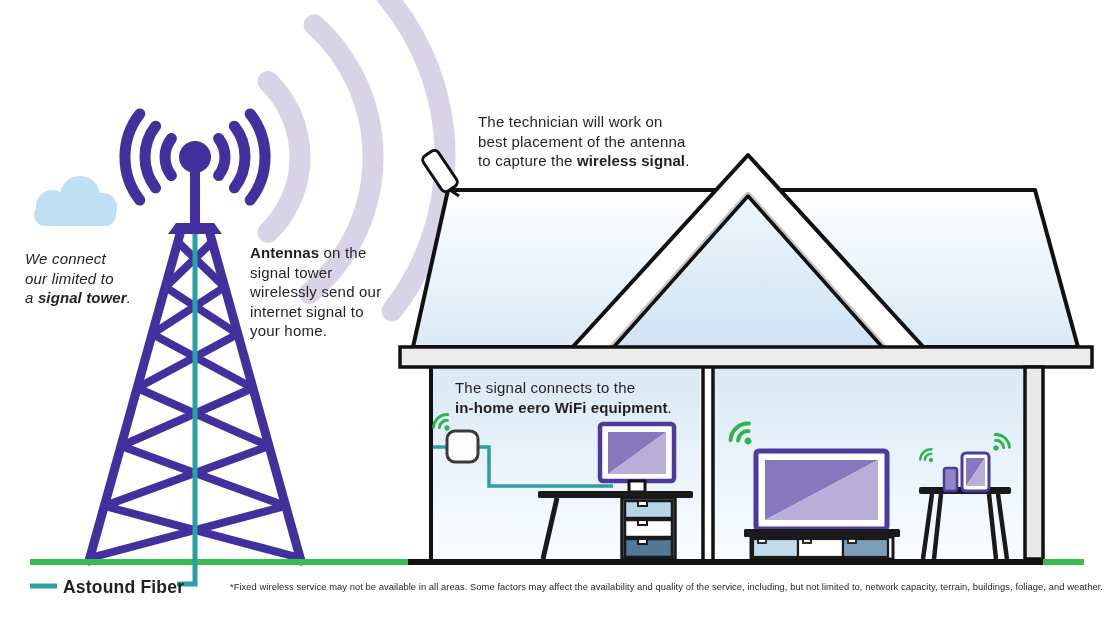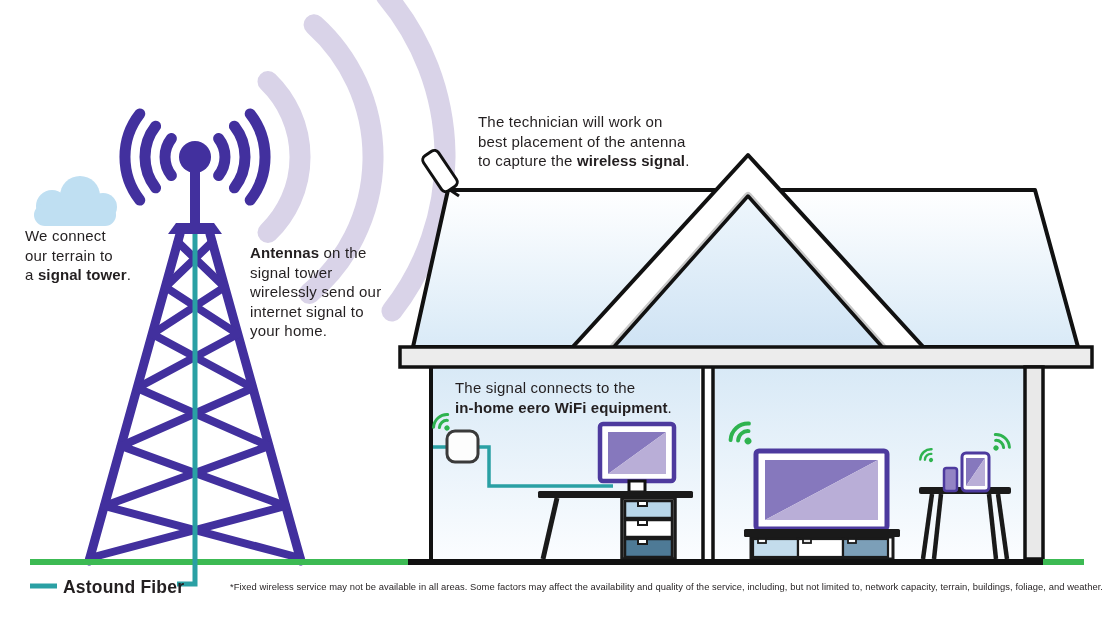--- a/index.html
+++ b/index.html
@@ -163,23 +163,23 @@
   </g>
 
   <rect x="30" y="559" width="378" height="6" fill="#3cba53"></rect>
   <rect x="408" y="559" width="635" height="6" fill="#111111"></rect>
   <rect x="1043" y="559" width="41" height="6" fill="#3cba53"></rect>
 
   <path d="M195,234 L195,584 L177,584" stroke="#2aa0a4" stroke-width="5" fill="none"></path>
   <line x1="30" y1="586" x2="57" y2="586" stroke="#2aa0a4" stroke-width="5"></line>
 </svg>
 
-<div class="caption" style="left:25px;top:226px;width:160px;">
+<div class="caption" style="left:25px;top:249px;width:160px;font-style:italic;">
   <span>We connect</span><br>
-  <span>our terrain to</span><br>
+  <span>our limited to</span><br>
   <span>a </span><b>signal tower</b><span>.</span>
 </div>
 
 <div class="caption" style="left:478px;top:112px;width:250px;">
   <span>The technician will work on</span><br>
   <span>best placement of the antenna</span><br>
   <span>to capture the </span><b>wireless signal</b><span>.</span>
 </div>
 
 <div class="caption" style="left:250px;top:243px;width:165px;">

